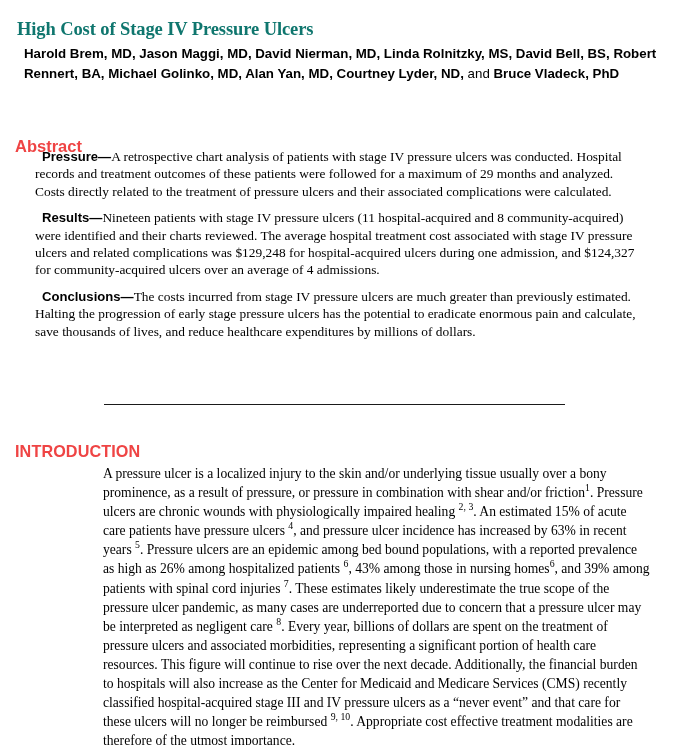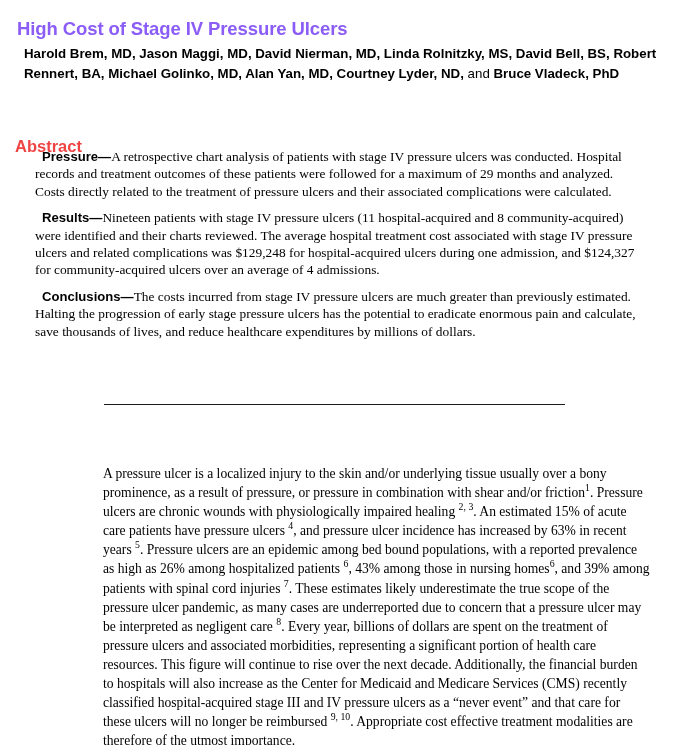--- a/index.html
+++ b/index.html
@@ -23,26 +23,26 @@
     box-sizing: border-box;
     padding: 0;
   }
 
   
   .title {
     position: absolute;
     left: 17px;
     top: 6px;
     width: 645px;
-    font-family: Liberation Sans, sans-serif;
+    font-family: Liberation Serif, serif;
     font-weight: bold;
     font-size: 18.5px;
     line-height: 22px;
     letter-spacing: -0.1px;
-    color: #8b5cf6;
+    color: #0f766e;
   }
   .authors {
     position: absolute;
     left: 24px;
     top: 44px;
     width: 641px;
     font-family: "Liberation Sans", sans-serif;
     font-size: 13.3px;
     line-height: 19.5px;
     font-weight: bold;
@@ -134,18 +134,19 @@
   <h2 class="sec-head abstract">Abstract</h2>
 
   <div class="abstract-body">
       <p><span class="lbl">Pressure—</span><span>A retrospective chart analysis of patients with stage IV pressure ulcers was conducted. Hospital records and treatment outcomes of these patients were followed for a maximum of 29 months and analyzed. Costs directly related to the treatment of pressure ulcers and their associated complications were calculated.</span></p>
       <p><span class="lbl">Results—</span><span>Nineteen patients with stage IV pressure ulcers (11 hospital-acquired and 8 community-acquired) were identified and their charts reviewed. The average hospital treatment cost associated with stage IV pressure ulcers and related complications was $129,248 for hospital-acquired ulcers during one admission, and $124,327 for community-acquired ulcers over an average of 4 admissions.</span></p>
       <p><span class="lbl">Conclusions—</span><span>The costs incurred from stage IV pressure ulcers are much greater than previously estimated. Halting the progression of early stage pressure ulcers has the potential to eradicate enormous pain and calculate, save thousands of lives, and reduce healthcare expenditures by millions of dollars.</span></p>
     </div>
 
   <div class="abs-rule"></div>
 
+  <h2 class="sec-head introduction">INTRODUCTION</h2>
 
   <div class="intro-body">
     <p>A pressure ulcer is a localized injury to the skin and/or underlying tissue usually over a bony prominence, as a result of pressure, or pressure in combination with shear and/or friction<sup>1</sup>. Pressure ulcers are chronic wounds with physiologically impaired healing <sup>2, 3</sup>. An estimated 15% of acute care patients have pressure ulcers <sup>4</sup>, and pressure ulcer incidence has increased by 63% in recent years <sup>5</sup>. Pressure ulcers are an epidemic among bed bound populations, with a reported prevalence as high as 26% among hospitalized patients <sup>6</sup>, 43% among those in nursing homes<sup>6</sup>, and 39% among patients with spinal cord injuries <sup>7</sup>. These estimates likely underestimate the true scope of the pressure ulcer pandemic, as many cases are underreported due to concern that a pressure ulcer may be interpreted as negligent care <sup>8</sup>. Every year, billions of dollars are spent on the treatment of pressure ulcers and associated morbidities, representing a significant portion of health care resources. This figure will continue to rise over the next decade. Additionally, the financial burden to hospitals will also increase as the Center for Medicaid and Medicare Services (CMS) recently classified hospital-acquired stage III and IV pressure ulcers as a “never event” and that care for these ulcers will no longer be reimbursed <sup>9, 10</sup>. Appropriate cost effective treatment modalities are therefore of the utmost importance.</p>
   </div>
 
 </div>
 
 </body></html>

